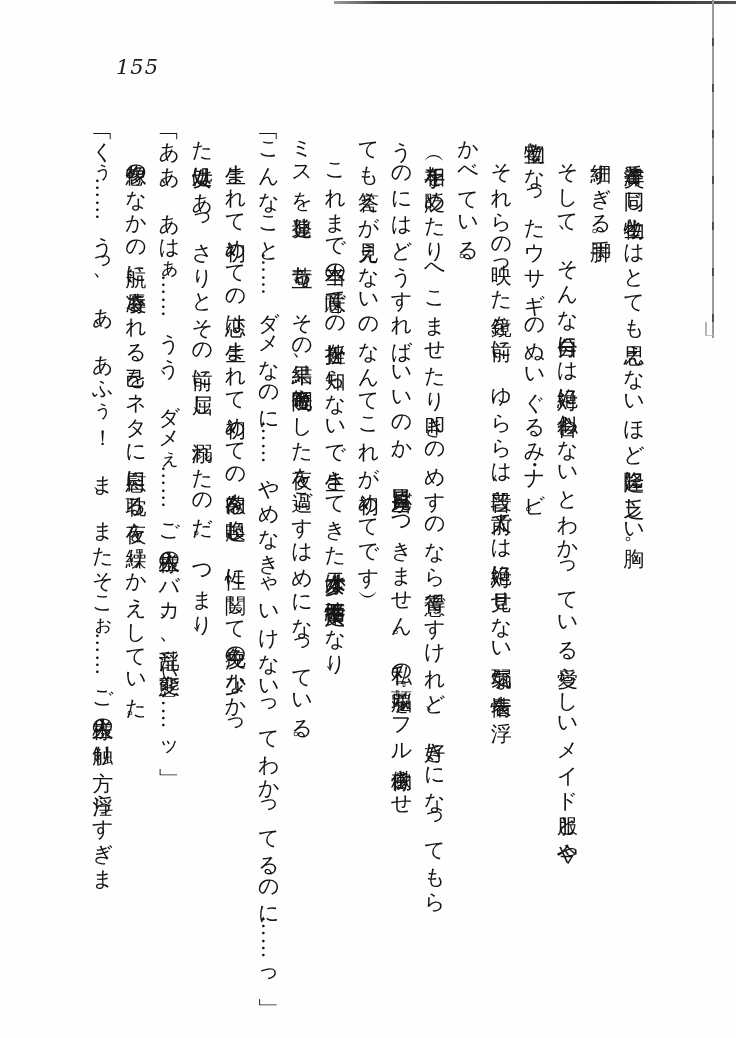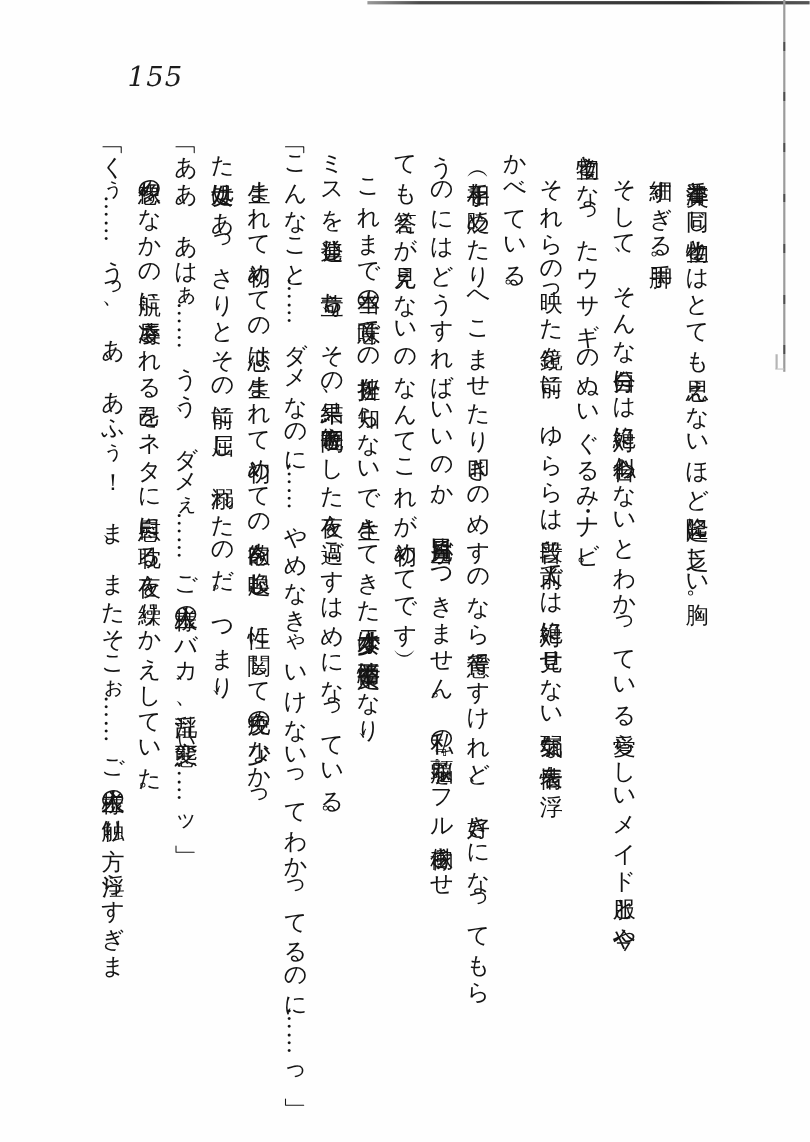--- a/index.html
+++ b/index.html
@@ -46,21 +46,21 @@
     top: 322px;
     width: 6px;
     height: 13px;
     border-left: 2px solid #b5b5b5;
     border-bottom: 1px solid #c2c2c2;
   }
   .page-number {
     position: absolute;
     left: 116px;
     top: 55px;
-    font-size: 25px;
+    font-size: 21px;
     font-style: italic;
     color: #1c1c1c;
     letter-spacing: 1px;
   }
   .text-area {
     position: absolute;
     top: 126px;
     right: 86px;
     height: 852px;
     writing-mode: vertical-rl;

